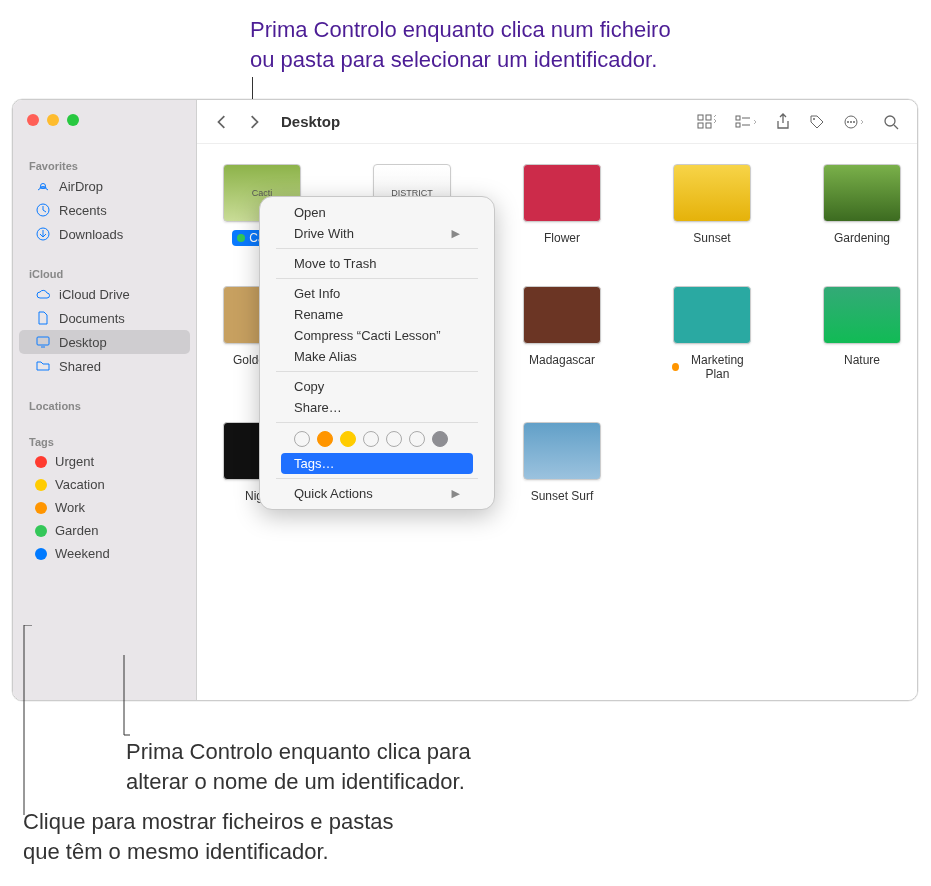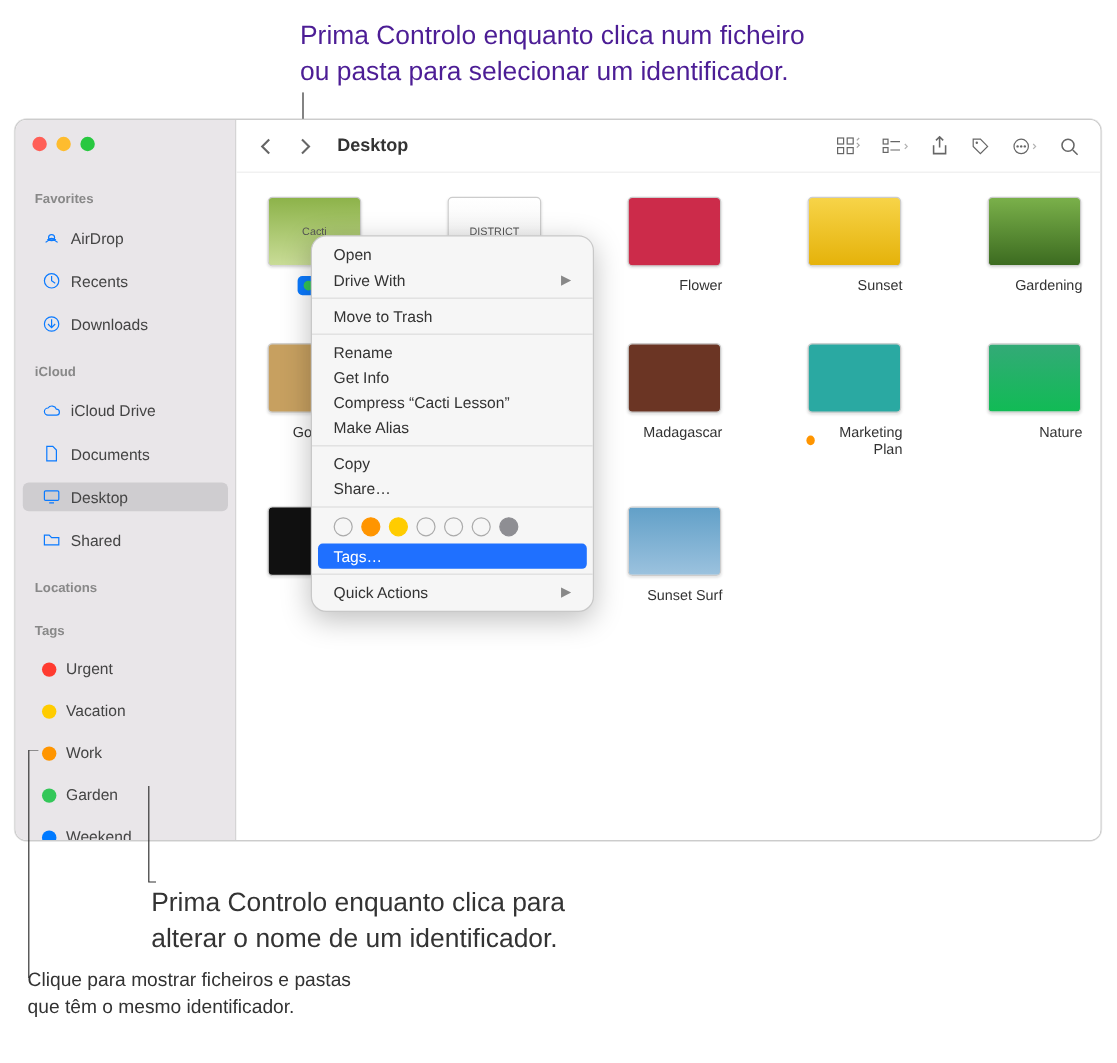--- a/index.html
+++ b/index.html
@@ -64,21 +64,21 @@
   margin-top: 20px;
 }
 .sb-item {
   display: flex;
   align-items: center;
   gap: 8px;
   padding: 4px 16px;
   color: #444;
   cursor: default;
   border-radius: 5px;
-  margin: 12px 6px;
+  margin: 0 6px;
 }
 .sb-item.active { background: #cfcdd0; }
 .sb-item svg { width: 16px; height: 16px; }
 .sb-icon { color: #0a7aff; display: inline-flex; }
 .tag-dot {
   width: 12px; height: 12px; border-radius: 50%;
   flex-shrink: 0;
 }
 .main {
   flex: 1;
@@ -104,21 +104,21 @@
   position: relative;
 }
 .grid-row {
   display: flex;
   gap: 60px;
   margin-bottom: 40px;
   padding-left: 10px;
 }
 .file {
   width: 90px;
-  text-align: right;
+  text-align: center;
   font-size: 12px;
   color: #333;
 }
 .thumb {
   width: 78px;
   height: 58px;
   margin: 0 auto 8px;
   border: 1px solid #ccc;
   border-radius: 4px;
   background: #efefef;
@@ -144,21 +144,21 @@
 .fl-dot { width: 8px; height: 8px; border-radius: 50%; }
 .context-menu {
   position: absolute;
   top: 52px;
   left: 62px;
   width: 236px;
   background: #f6f6f6;
   border: 1px solid #c8c8c8;
   border-radius: 13px;
   box-shadow: 0 6px 24px rgba(0,0,0,0.25);
-  padding: 5px 0;
+  padding: 5px 16px;
   font-size: 13px;
 }
 .cm-item {
   padding: 3px 18px;
   display: flex;
   align-items: center;
   justify-content: space-between;
 }
 .cm-item.highlight {
   background: #1f70ff;
@@ -185,21 +185,21 @@
   position: absolute;
   top: 737px;
   left: 126px;
   font-size: 22px;
   line-height: 1.35;
 }
 .callout-bottom-2 {
   position: absolute;
   top: 807px;
   left: 23px;
-  font-size: 16px;
+  font-size: 22px;
   line-height: 1.35;
 }
 .leader {
   position: absolute;
   stroke: #333;
   stroke-width: 1;
   fill: none;
 }
 
 .th-cacti { background: linear-gradient(#8db34a,#c9dc97); }
@@ -454,24 +454,24 @@
         <div class="cm-item">
             <span>Drive With</span>
             <span class="chev">▶</span>
           </div>
         <div class="cm-sep"></div>
         <div class="cm-item">
             <span>Move to Trash</span>
           </div>
         <div class="cm-sep"></div>
         <div class="cm-item">
+            <span>Get Info</span>
+          </div>
+        <div class="cm-item">
             <span>Rename</span>
-          </div>
-        <div class="cm-item">
-            <span>Get Info</span>
           </div>
         <div class="cm-item">
             <span>Compress “Cacti Lesson”</span>
           </div>
         <div class="cm-item">
             <span>Make Alias</span>
           </div>
         <div class="cm-sep"></div>
         <div class="cm-item">
             <span>Copy</span>

